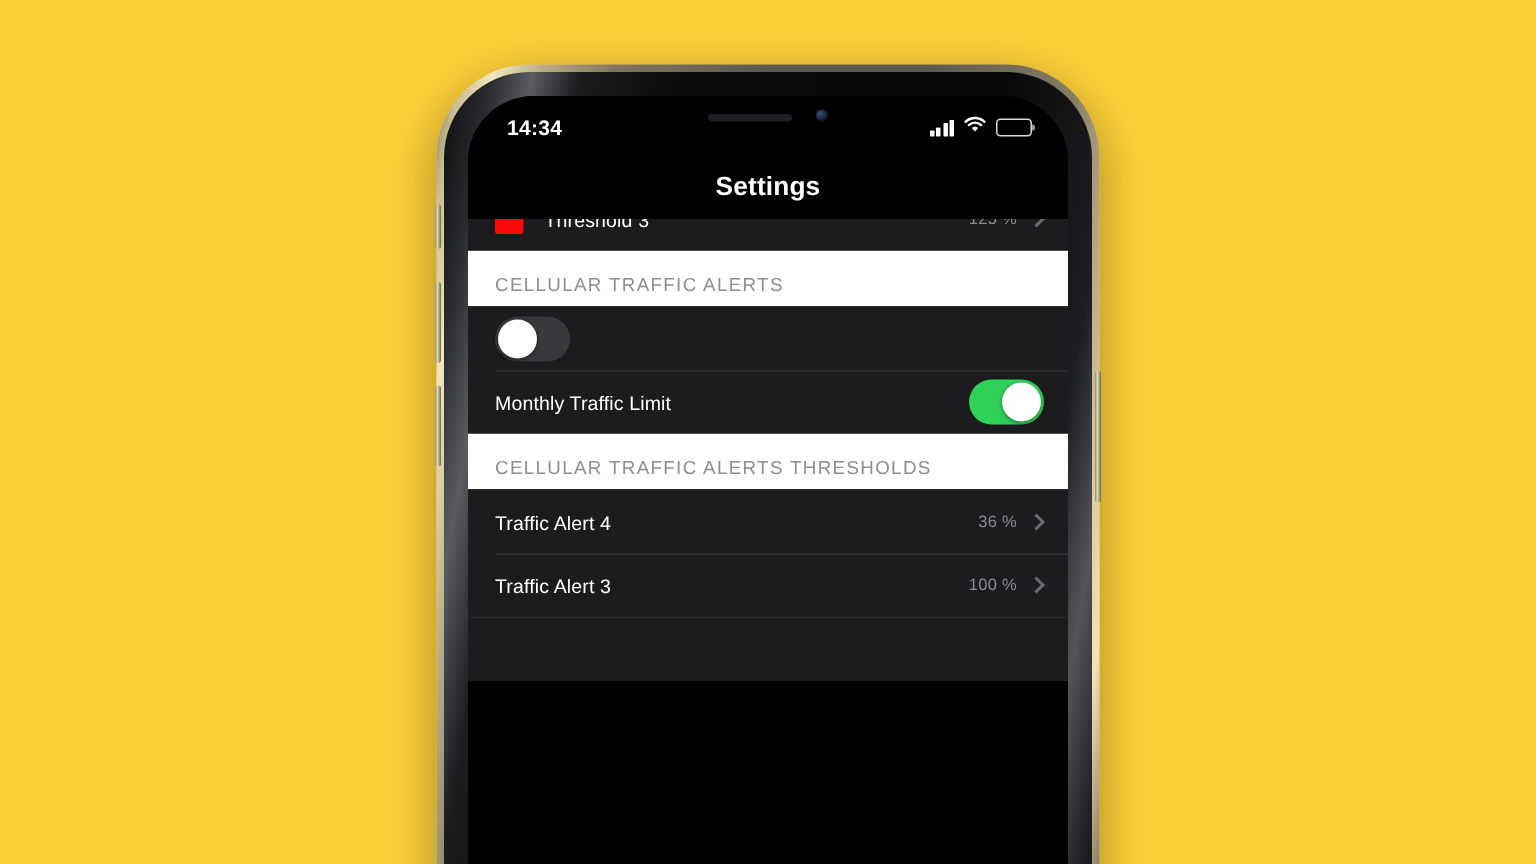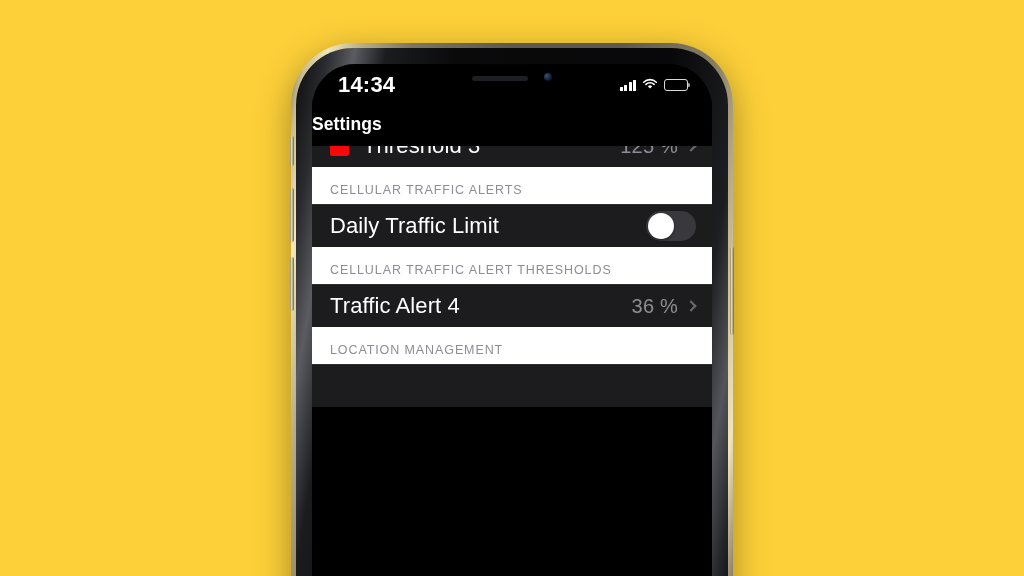--- a/index.html
+++ b/index.html
@@ -91,21 +91,21 @@
     position: relative;
     height: 38px;
     flex: 0 0 38px;
     display: flex;
     align-items: center;
     justify-content: space-between;
     padding: 0 24px 0 26px;
   }
 
   #status-time {
-    font-size: 22px;
+    font-size: 14px;
     font-weight: bold;
     letter-spacing: 0.2px;
     color: #fff;
     z-index: 3;
     padding-top: 4px;
   }
 
   #status-icons {
     display: flex;
     align-items: center;
@@ -163,21 +163,21 @@
     content: ""; position: absolute; right: -3.2px; top: 3.4px;
     width: 1.8px; height: 4px; border-radius: 0 1.5px 1.5px 0;
     background: rgba(255,255,255,0.6);
   }
 
   
   #nav-bar {
     flex: 0 0 44px;
     display: flex;
     align-items: center;
-    justify-content: flex-start;
+    justify-content: center;
     background: #000;
   }
   #page-title { font-size: 17.5px; font-weight: bold; color: #fff; letter-spacing: .1px; }
 
   
   #settings-list {
     flex: 1 1 auto;
     overflow: hidden;
     background: #000;
   }
@@ -208,28 +208,28 @@
   }
 
   .row-swatch {
     width: 19px; height: 19px;
     border-radius: 2px;
     margin-right: 14px;
     flex: 0 0 auto;
   }
 
   .row-label {
-    font-size: 22px;
+    font-size: 13px;
     color: #fff;
     flex: 1 1 auto;
     letter-spacing: .1px;
   }
 
   .row-value {
-    font-size: 20px;
+    font-size: 11px;
     color: #8d8d93;
     margin-right: 9px;
     letter-spacing: .2px;
   }
 
   .chevron {
     width: 8px; height: 8px;
     border-right: 2px solid #6a6a70;
     border-top: 2px solid #6a6a70;
     transform: rotate(45deg);
@@ -319,37 +319,46 @@
               <span class="row-swatch" style="background:#f80808"></span>
               <span class="row-label">Threshold 3</span>
               <span class="row-value">125 %</span>
               <span class="chevron"></span>
             </div>
           </div>
 
           <div class="section-header">CELLULAR TRAFFIC ALERTS</div>
           <div class="group">
             <div class="row">
-              <span class="row-label">Daily Traffic Limit</span>
               <span class="switch off">
                 <span class="knob"></span>
               </span>
             </div>
-          </div>
-
-          <div class="section-header">CELLULAR TRAFFIC ALERT THRESHOLDS</div>
+            <div class="row">
+              <span class="row-label">Monthly Traffic Limit</span>
+              <span class="switch on">
+                <span class="knob"></span>
+              </span>
+            </div>
+          </div>
+
+          <div class="section-header">CELLULAR TRAFFIC ALERTS THRESHOLDS</div>
           <div class="group">
             <div class="row">
               <span class="row-label">Traffic Alert 4</span>
               <span class="row-value">36 %</span>
               <span class="chevron"></span>
             </div>
-          </div>
-
-          <div class="section-header">LOCATION MANAGEMENT</div>
+            <div class="row">
+              <span class="row-label">Traffic Alert 3</span>
+              <span class="row-value">100 %</span>
+              <span class="chevron"></span>
+            </div>
+          </div>
+
           <div class="group">
             <div class="row"></div>
           </div>
 
         </div>
       </div>
     </div>
   </div>
 </div>
 

